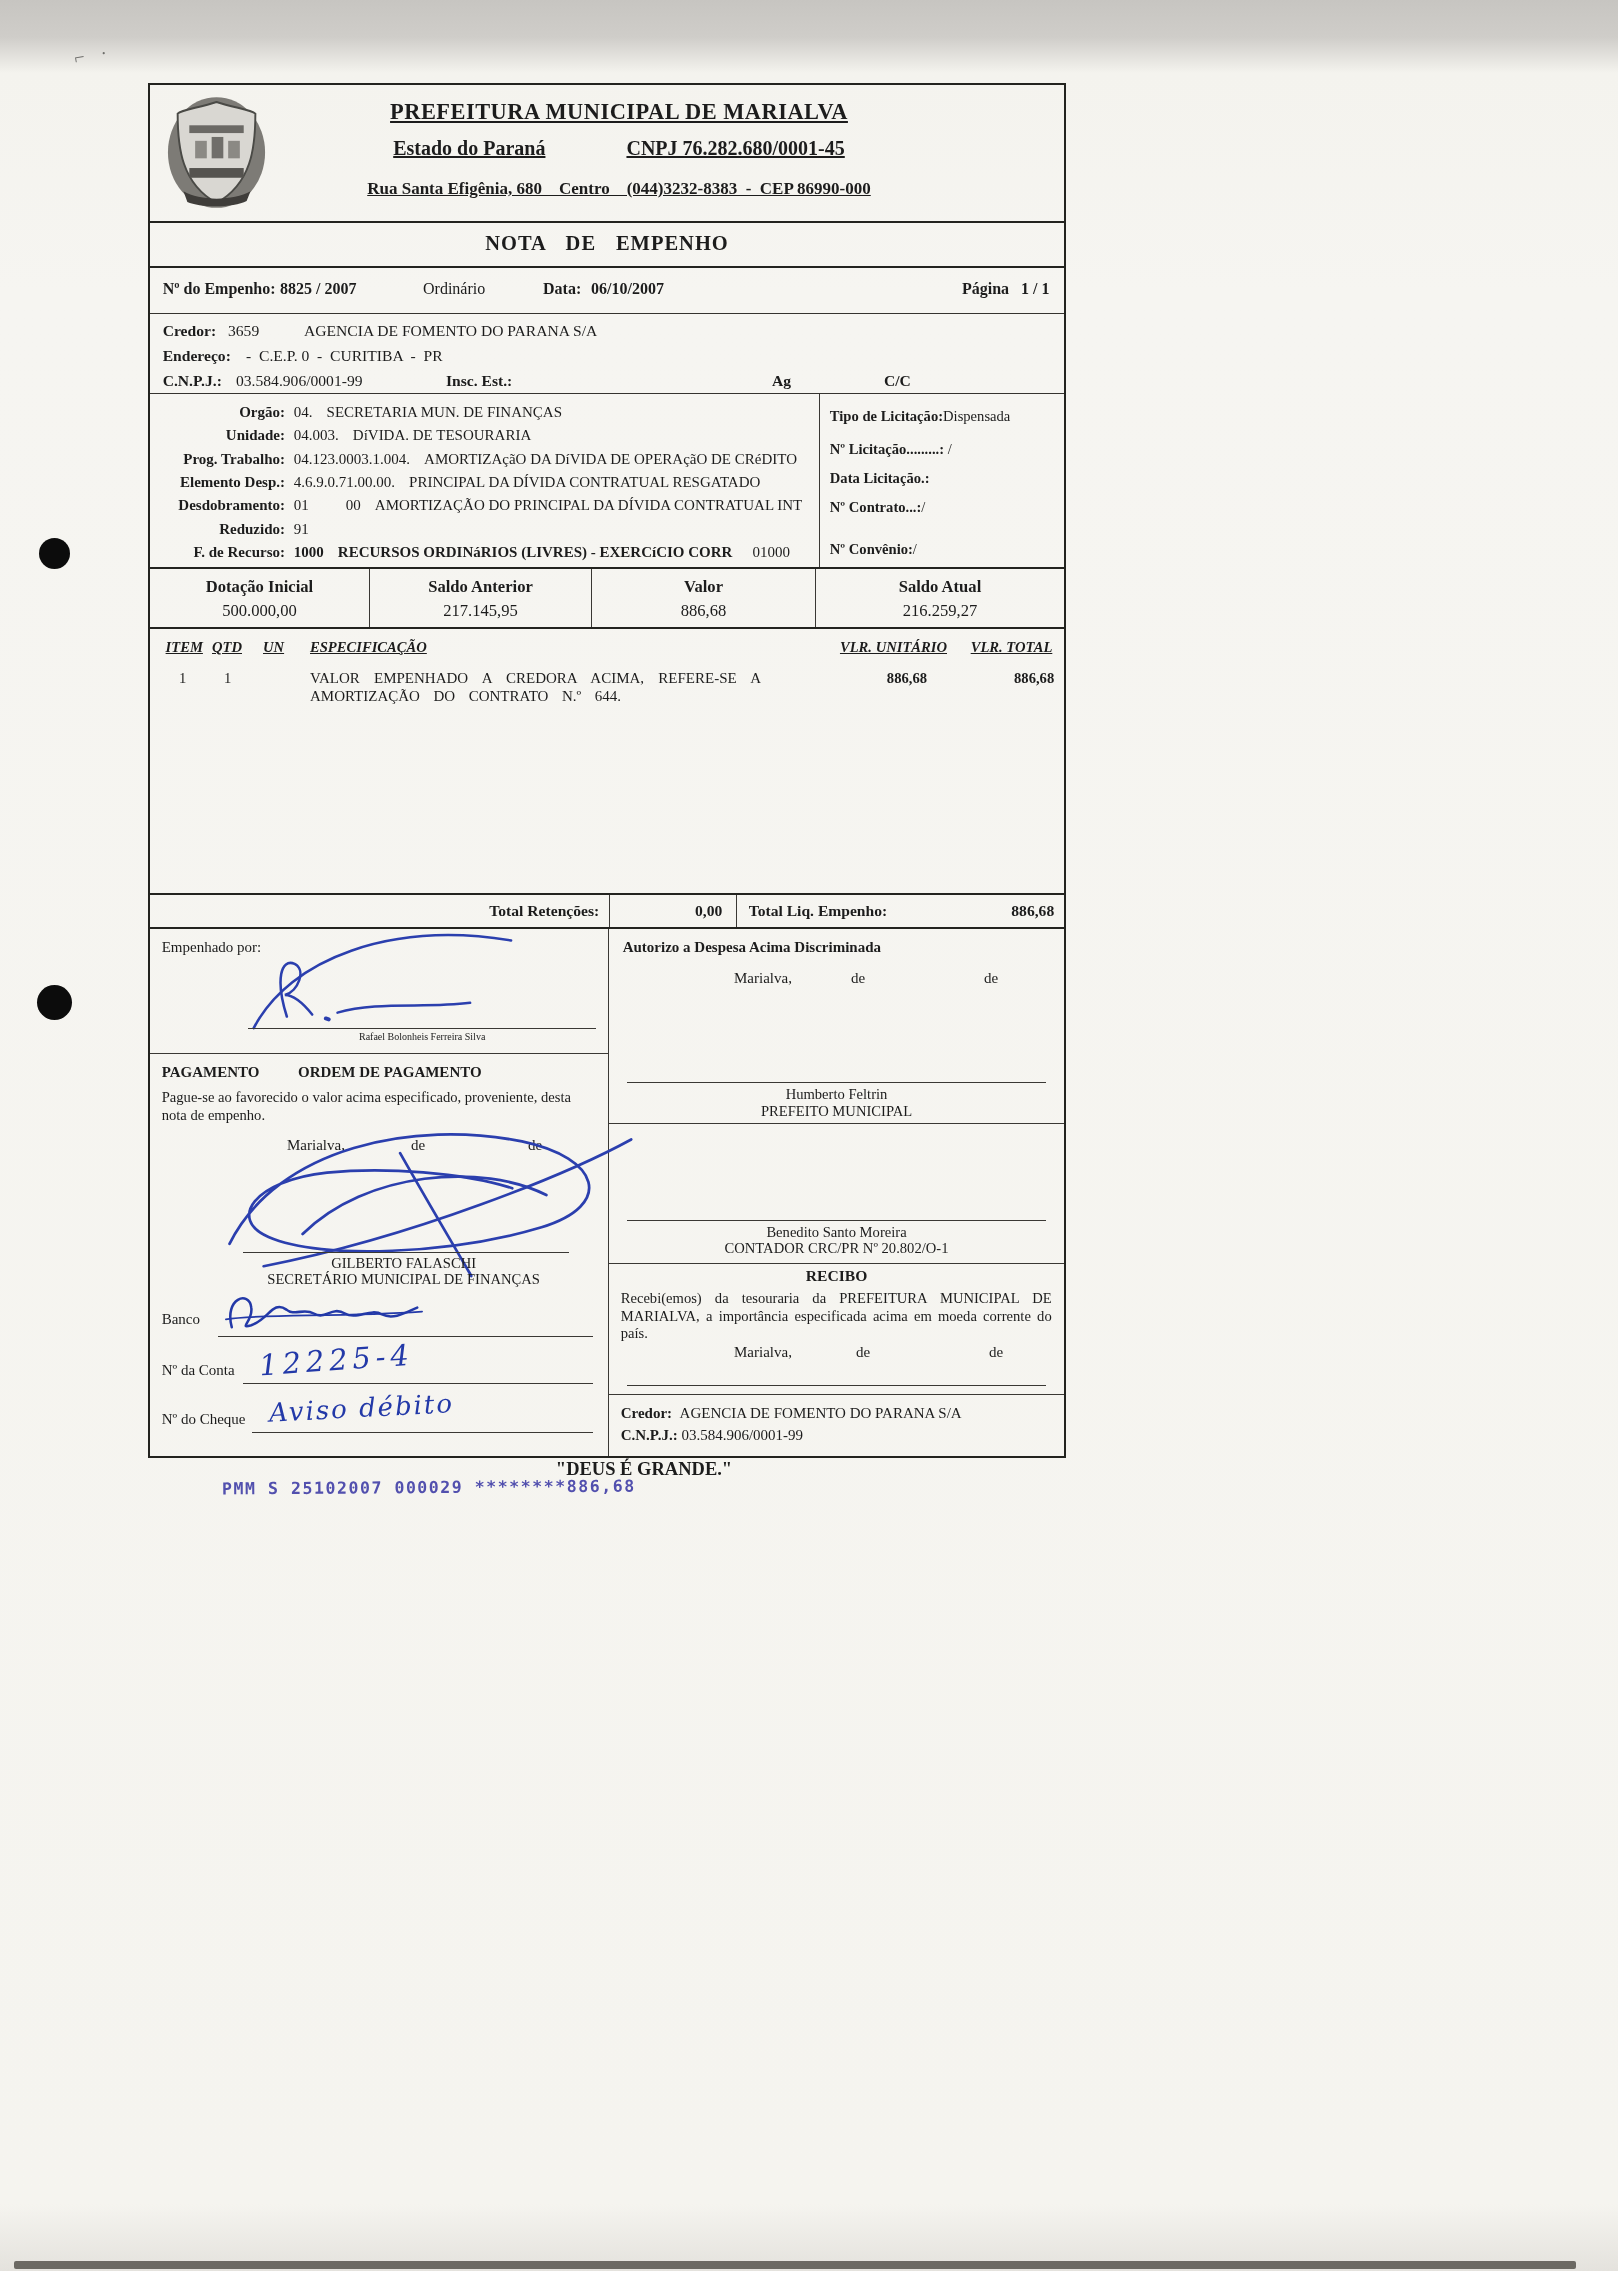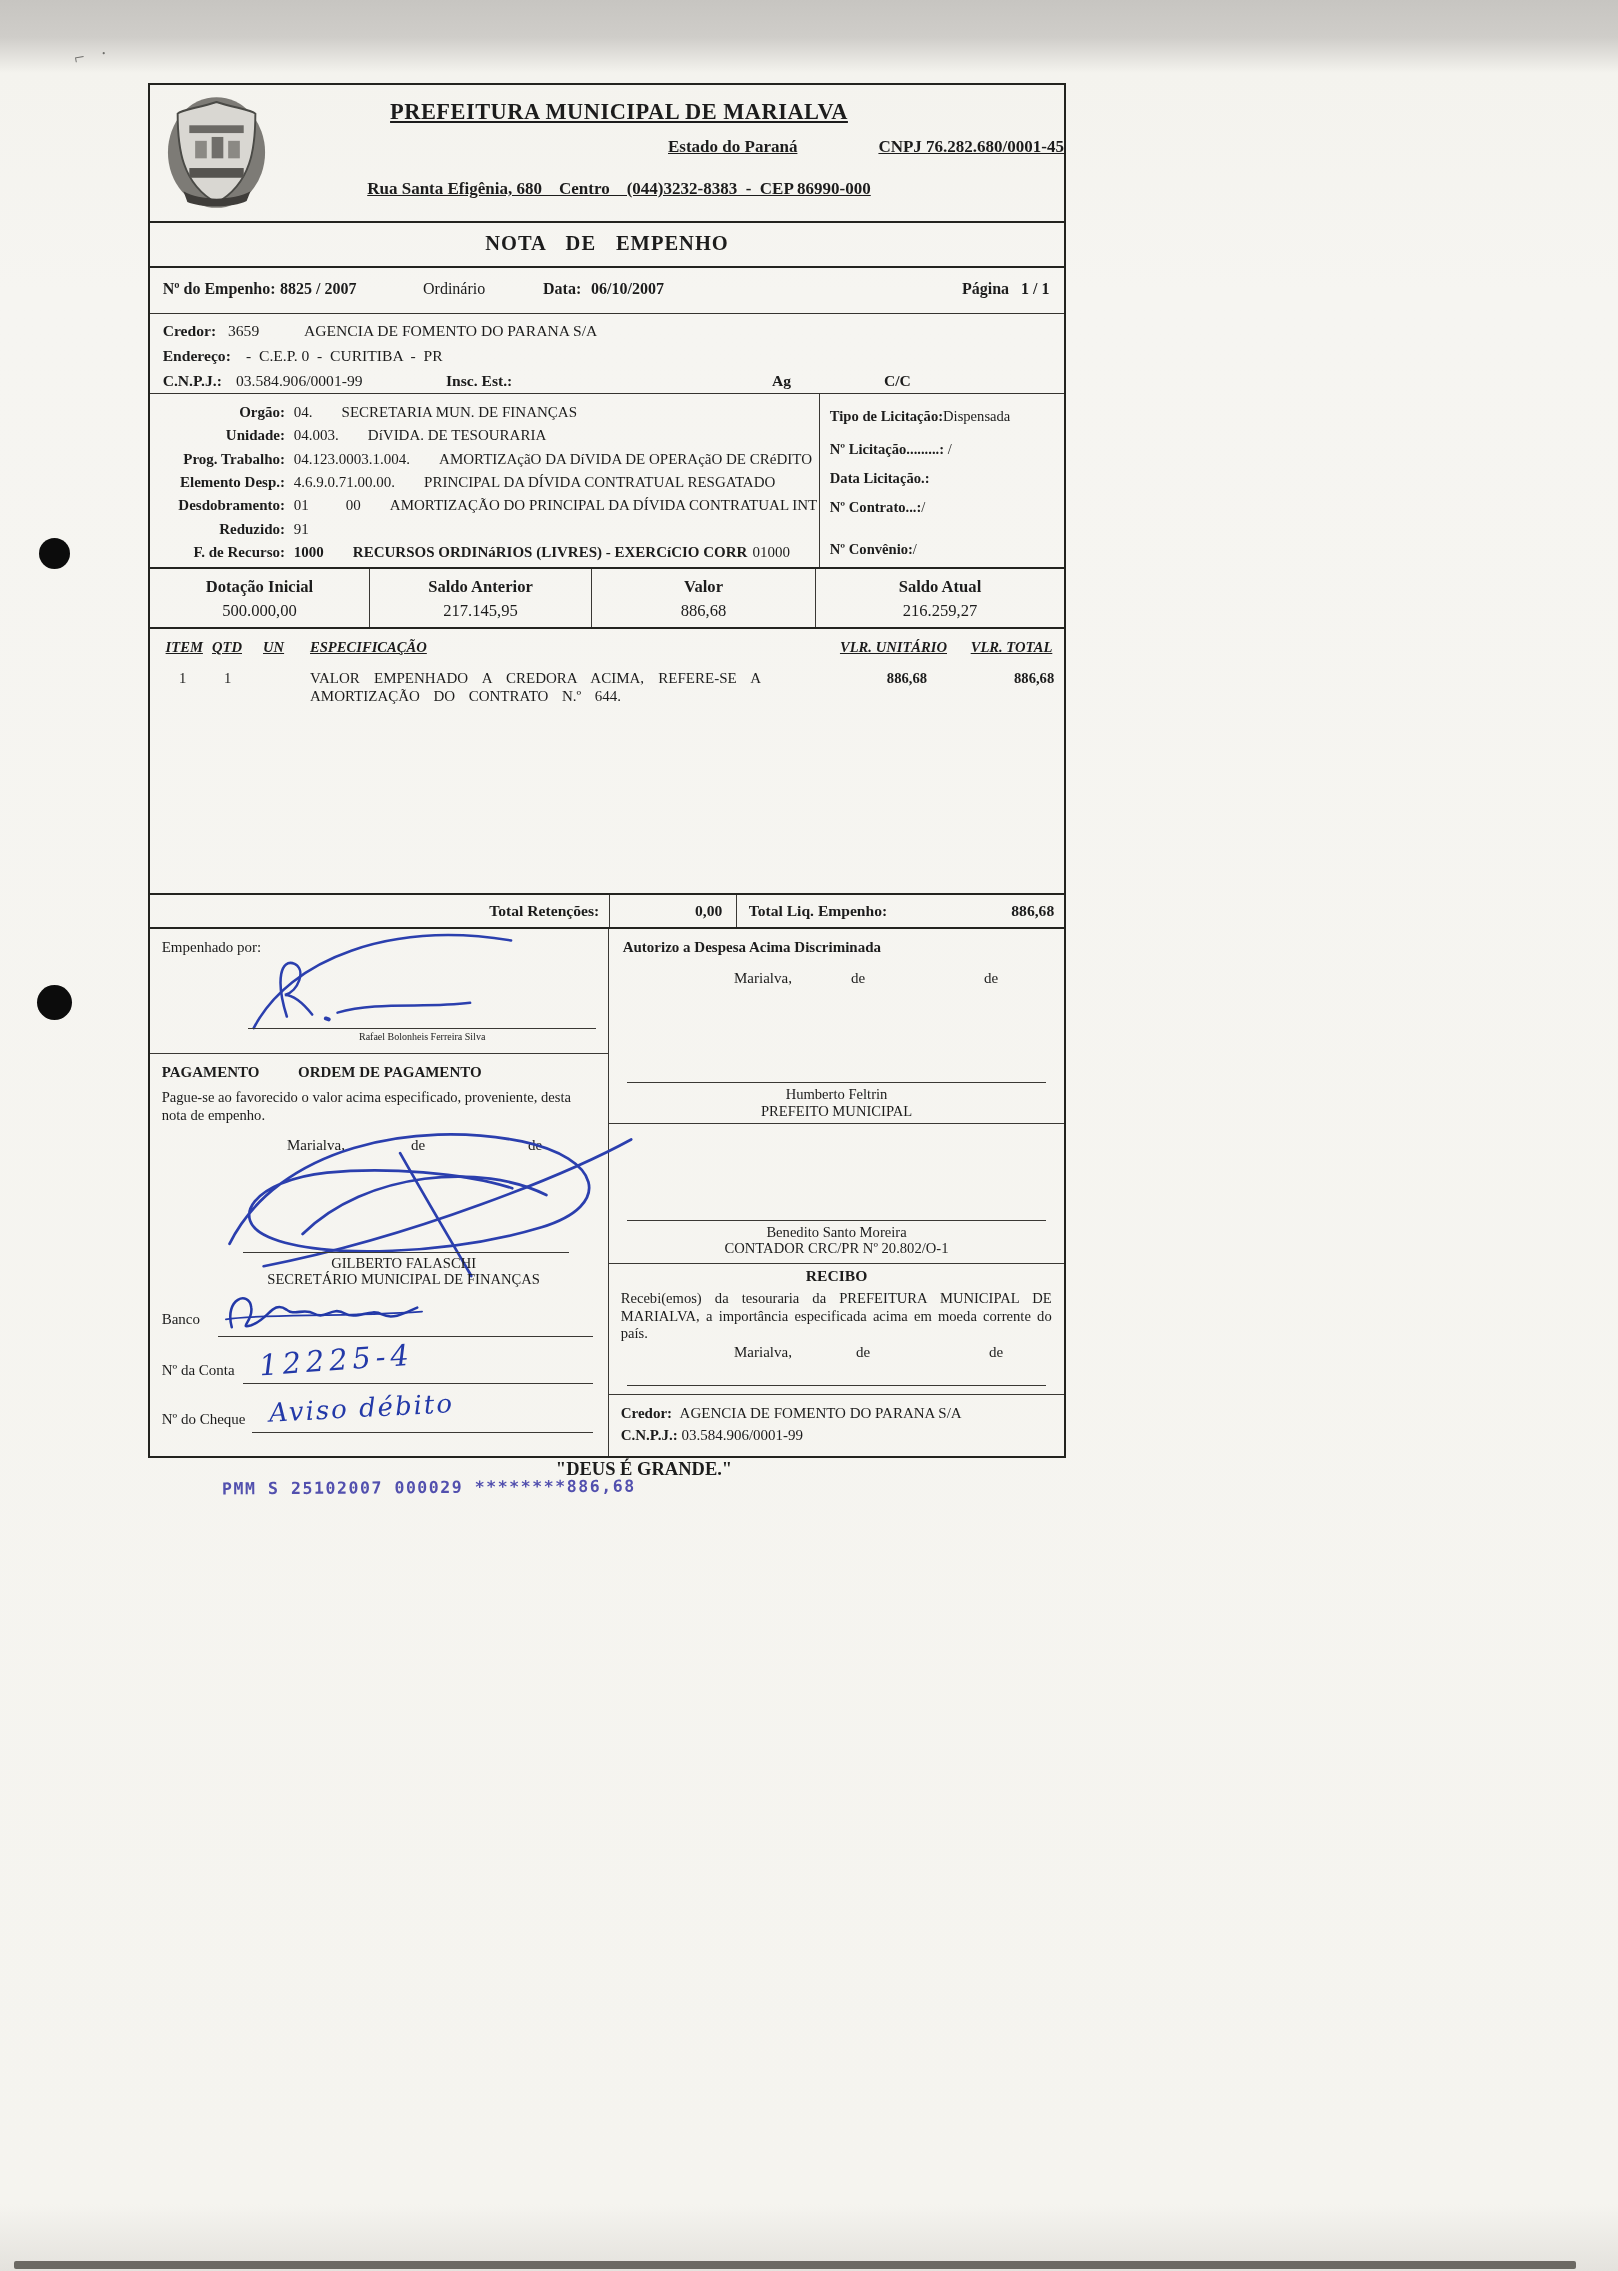--- a/index.html
+++ b/index.html
@@ -17,37 +17,37 @@
 
   .form { position:absolute; left:148px; top:83px; width:918px; border:2px solid #23231f; }
   .section { position:relative; box-sizing:border-box; background:transparent; }
   .bt1 { border-top:1px solid #35332f; }
   .bt2 { border-top:2px solid #23231f; }
 
   .hline { position:absolute; border-top:1px solid #3a3834; height:0; }
 
   .header-box { height:136px; }
   .org-title { position:absolute; left:0; right:0; top:13.7px; text-align:center; font-size:22.4px; letter-spacing:0.5px; }
-  .hline2 { position:absolute; left:0; right:0; top:52px; text-align:right; font-size:17px; }
+  .hline2 { position:absolute; left:0; right:0; top:52px; text-align:center; font-size:20px; }
   .hline2 .gap { display:inline-block; width:57px; }
   .hline3 { position:absolute; left:0; right:0; top:94px; text-align:center; font-size:17px; }
 
   .title-bar { height:45px; }
   .doc-title { position:absolute; left:0; right:0; top:8.8px; text-align:center; font-size:20.5px; word-spacing:13.7px; letter-spacing:1px; }
 
   .empenho-row { height:47px; font-size:16px; }
   .credor-block { height:80px; font-size:15.6px; }
   .orgao-block { height:174px; }
 
   .orgao-left { position:absolute; left:0; top:0; width:669px; padding-top:6.8px; }
   .orow { display:flex; height:23.4px; line-height:23.4px; font-size:15px; align-items:baseline; }
   .olabel { display:inline-block; width:135px; text-align:right; font-weight:bold; flex:0 0 135px; }
   .ocode { margin-left:8.8px; }
   .ocode2 { margin-left:37px; }
-  .odesc { margin-left:29px; }
+  .odesc { margin-left:14px; }
   .oextra { margin-left:auto; margin-right:29px; }
 
   .orgao-right { position:absolute; left:669px; top:0; right:0; bottom:0; border-left:1px solid #3a3834; font-size:14.6px; }
 
   .valores { height:60px; display:grid; grid-template-columns:219px 222px 224px 1fr; }
   .vcell { text-align:center; padding-top:7.8px; font-size:16.6px; }
   .vcell + .vcell { border-left:1px solid #3a3834; }
   .vcell .vh { font-weight:bold; display:block; }
   .vcell .vv { display:block; margin-top:3.9px; }
 

